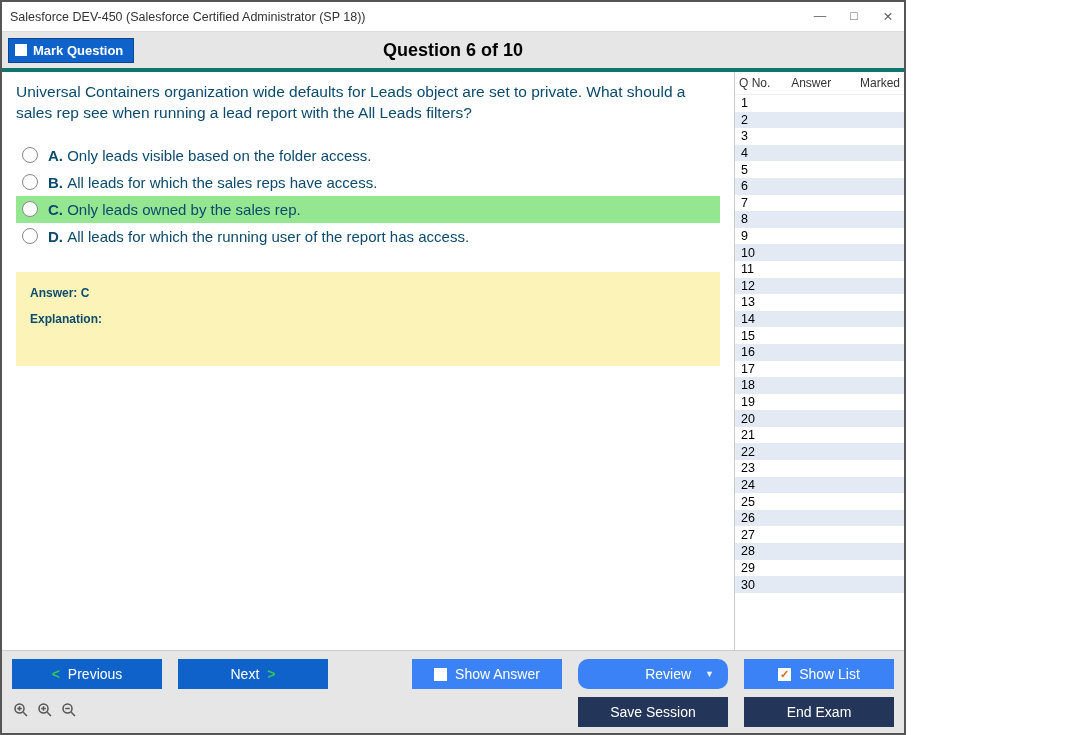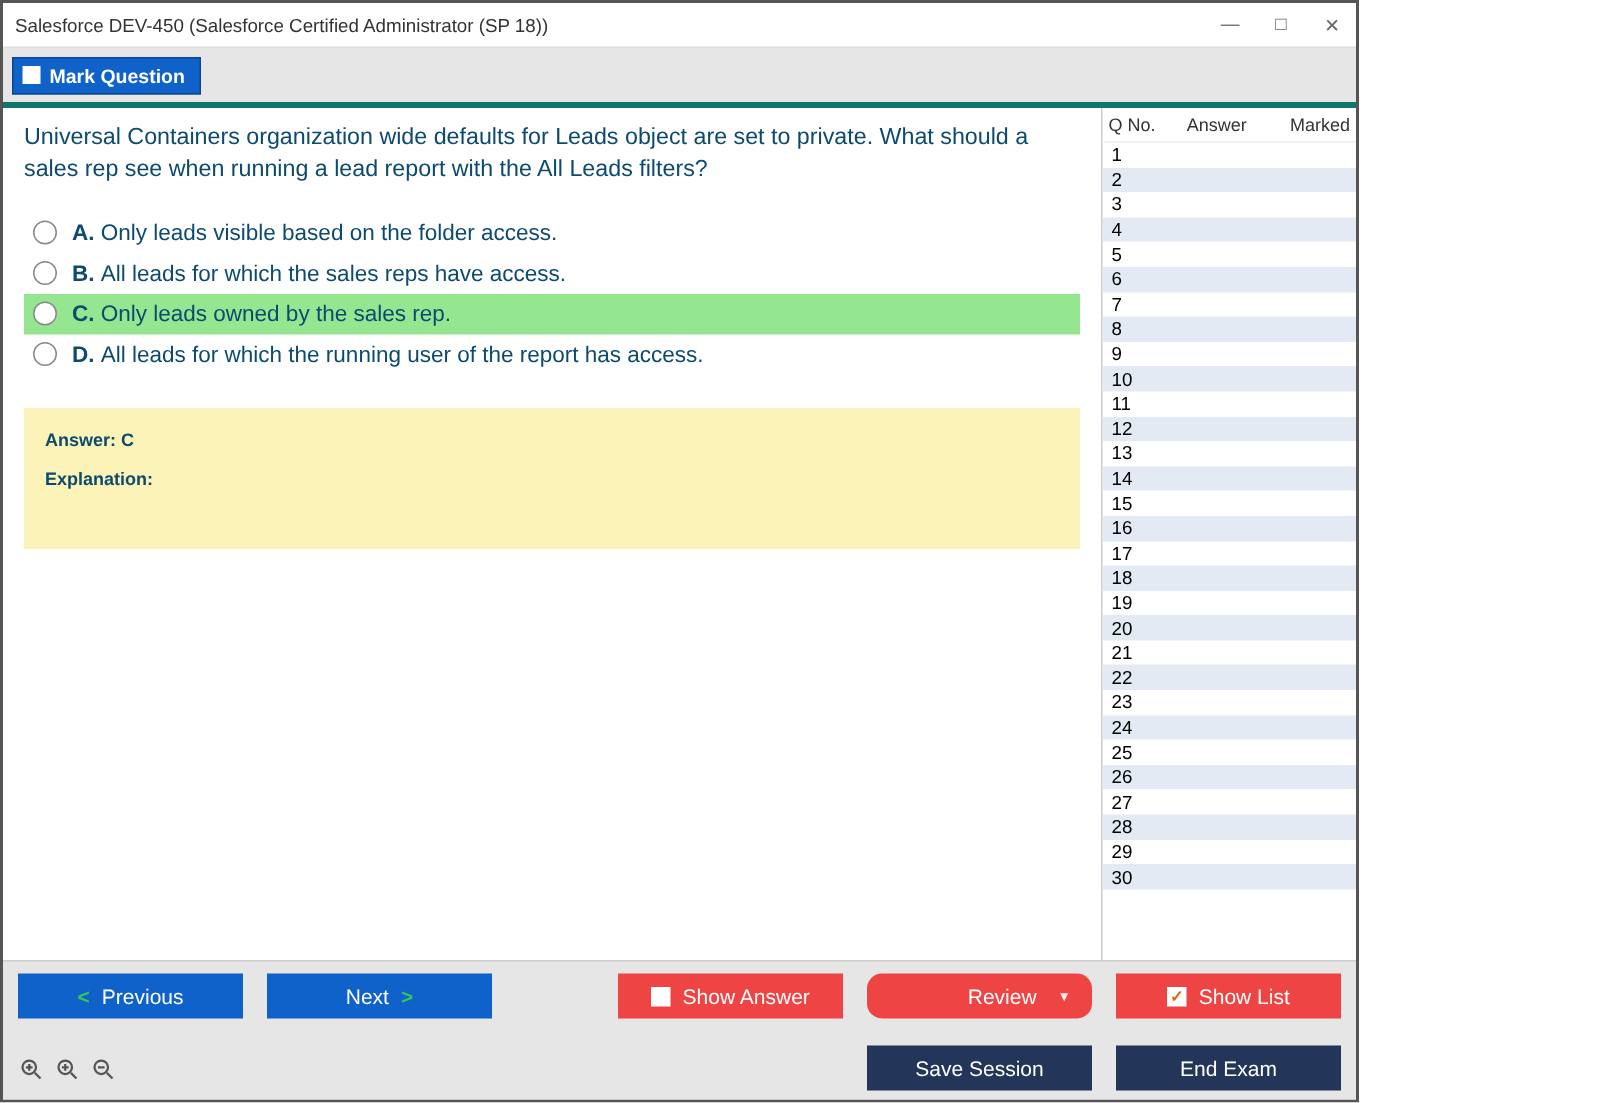--- a/index.html
+++ b/index.html
@@ -52,28 +52,28 @@
   .side-head .c2 { flex:1; text-align:center; }
   .side-head .c3 { width:58px; text-align:right; }
   .side-list { flex:1; overflow-y:scroll; border-top:1px solid #eee; }
   .side-row { display:flex; padding:0px 6px; height:16.6px; align-items:center; font-size:12.5px; }
   .side-row.alt { background:#e3eaf3; }
   .side-row .n { width:30px; }
   .footer {
     background:#e6e6e6; border-top:1px solid #ccc; padding:8px 10px 6px 10px;
   }
   .footer-row { display:flex; align-items:center; gap:16px; }
-  .footer-row.second { margin-top:18px;align-items:flex-end; }
+  .footer-row.second { margin-top:8px; }
   .btn {
     height:30px; display:flex; align-items:center; justify-content:center;
     color:#fff; font-size:14px; font-weight:500; gap:8px; padding:0 14px;
     min-width:150px;
   }
   .btn.blue  { background:#0f62c9; }
-  .btn.orange{ background:#ef4444; }
+  .btn.orange{ background:#3b82f6; }
   .btn.dark  { background:#233559; }
   .prev-ic, .next-ic { font-weight:bold; }
   .prev-ic { color:#34c759; }
   .next-ic { color:#34c759; }
   .chk-sm { width:13px; height:13px; background:#fff; display:inline-flex; align-items:center; justify-content:center; color:#d86a1e; font-size:11px; font-weight:bold;}
   .spacer { flex:1; }
   .zoom-icons { display:flex; gap:6px; color:#555; font-size:18px; }
   .tri-down { font-size:9px; margin-left:6px; opacity:.9; }
   svg.mag { width:18px; height:18px; stroke:#555; stroke-width:2; fill:none; }
 </style>
@@ -89,20 +89,21 @@
       <span>□</span>
       <span>✕</span>
     </div>
   </div>
 
   <div class="header">
     <div class="mark-btn">
       <span class="chk"></span>
       <span>Mark Question</span>
     </div>
+    <div class="q-title">Question 6 of 10</div>
   </div>
 
   <div class="body">
     <div class="main">
       <div class="question-text">Universal Containers organization wide defaults for Leads object are set to private. What should a sales rep see when running a lead report with the All Leads filters?</div>
       <div id="options">
           <div class="option">
             <span class="radio"></span>
             <span class="opt-label"><b>A. </b>Only leads visible based on the folder access.</span>
           </div>

